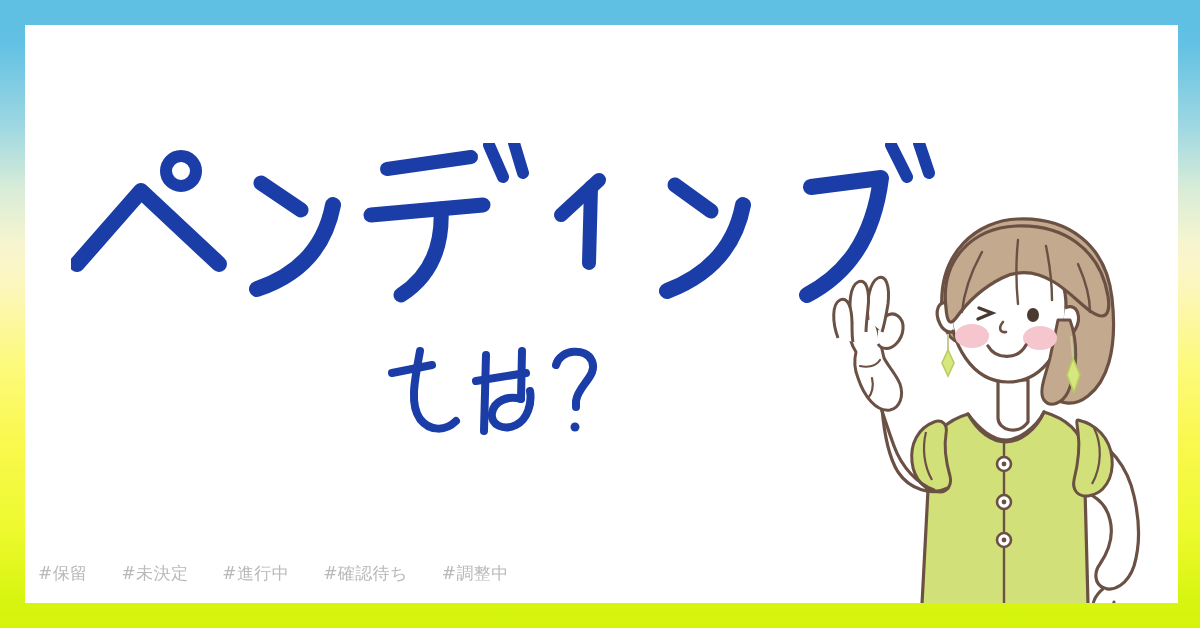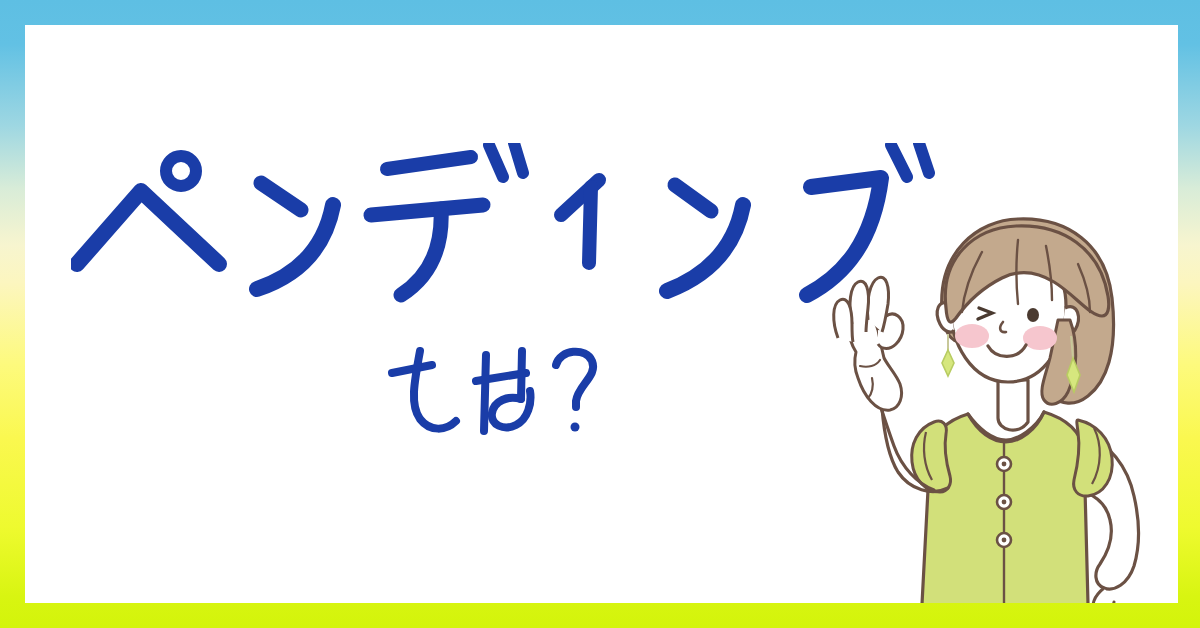--- a/index.html
+++ b/index.html
@@ -138,20 +138,27 @@
           <path d="M96 38 L146 30" stroke-width="8"></path>
           <path d="M142 8 L141 56" stroke-width="8"></path>
           <path d="M141 56 C128 52 114 58 112 70 C110 82 124 88 136 82 C148 76 152 60 150 48" stroke-width="8"></path>
 
           <path d="M176 22 C180 6 206 4 212 18 C218 33 198 42 196 58 L196 64" stroke-width="8"></path>
           <circle cx="195" cy="84" r="4.5" fill="#1a3da8" stroke="none"></circle>
         </g>
       </svg>
     </div>
 
+    <div id="hashtags">
+      <span class="tag">#保留</span>
+      <span class="tag">#未決定</span>
+      <span class="tag">#進行中</span>
+      <span class="tag">#確認待ち</span>
+      <span class="tag">#調整中</span>
+    </div>
 
     <div id="illustration">
       <svg viewBox="0 0 360 430" xmlns="http://www.w3.org/2000/svg">
 
         <path d="M120 110 C116 52 156 20 196 19 C245 17 284 44 290 98
                  C296 152 284 182 266 196 C252 207 238 204 232 196
                  C224 186 236 168 240 150 C244 130 234 122 228 126
                  C214 136 150 150 132 140 C124 135 121 124 120 110 Z" fill="#c3a98d" stroke="#6b5144" stroke-width="3.2" stroke-linejoin="round"></path>
 
         <path d="M176 180 L176 218 C176 230 196 236 206 222 L206 180 Z" fill="#ffffff" stroke="#6b5144" stroke-width="3.2" stroke-linejoin="round"></path>

